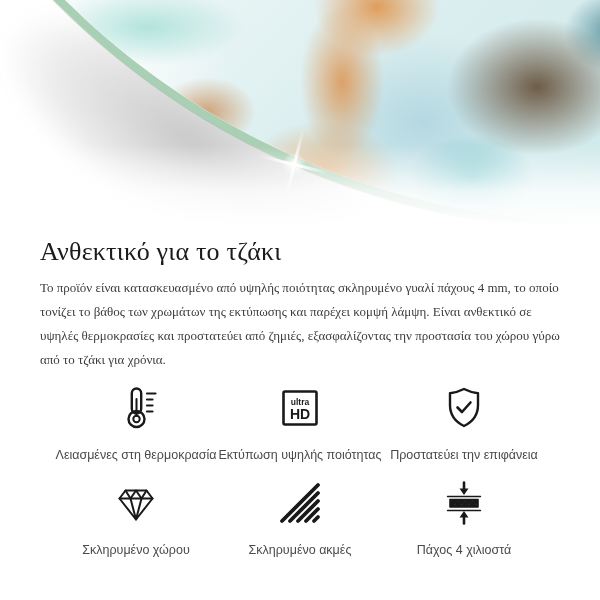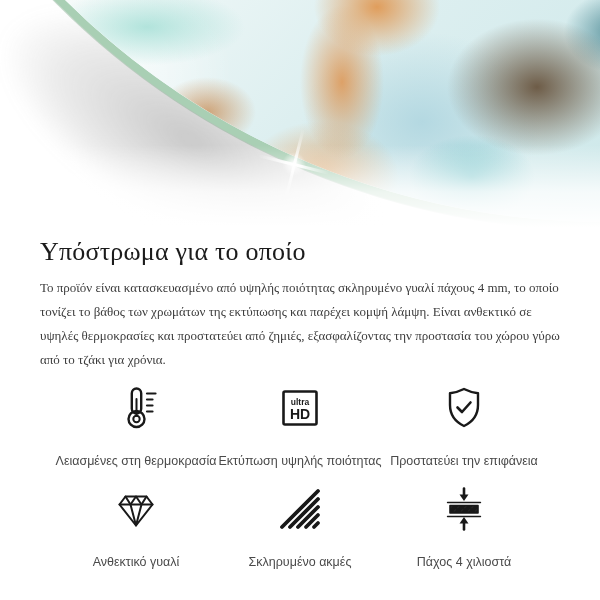--- a/index.html
+++ b/index.html
@@ -51,21 +51,21 @@
     font-family:"Liberation Serif","DejaVu Serif",serif;font-weight:400;
     font-size:26px;line-height:32px;color:#1b1b1b;letter-spacing:.2px;
     margin:2px 0 8px 0;
   }
   .description{font-size:13px;line-height:24px;color:#3d3d3d;margin:6px 0 0 0;font-family:Liberation Serif, serif;}
   
   .features{
     display:grid;grid-template-columns:1fr 1fr 1fr;row-gap:16px;
     padding:12px 14px 0 14px;text-align:center;
   }
-  .feature{display:flex;flex-direction:column;align-items:center;gap:22px;}
+  .feature{display:flex;flex-direction:column;align-items:center;gap:16px;}
   .feature .icon{width:48px;height:48px;display:block;}
   .feature svg{width:48px;height:48px;stroke:#191919;fill:none;stroke-linecap:round;stroke-linejoin:round;}
   .feature svg text{font-family:"Liberation Sans",sans-serif;fill:#191919;stroke:none;}
   .feature-label{font-size:12.5px;color:#4a4a4a;line-height:15px;}
 </style>
 </head>
 <body>
 
 <div class="hero">
   <div class="glass-shadow"></div>
@@ -74,21 +74,21 @@
   </div>
   <div class="sparkle">
     <span class="ray-h"></span>
       <span class="ray-v"></span>
       <span class="glow"></span>
   </div>
   <div class="fade-overlay"></div>
 </div>
 
 <main class="content">
-  <h1><span>Υπόστρωμα για το οποίο</span><br></h1>
+  <h1><span>Ανθεκτικό για το τζάκι</span><br></h1>
 
   <p class="description">Το προϊόν είναι κατασκευασμένο από υψηλής ποιότητας σκληρυμένο γυαλί πάχους 4 mm, το οποίο τονίζει το βάθος των χρωμάτων της εκτύπωσης και παρέχει κομψή λάμψη. Είναι ανθεκτικό σε υψηλές θερμοκρασίες και προστατεύει από ζημιές, εξασφαλίζοντας την προστασία του χώρου γύρω από το τζάκι για χρόνια.</p>
 
   <section class="features">
 
     <div class="feature">
       <span class="icon">
         <svg viewBox="0 0 48 48" stroke-width="2.4">
           <rect x="19.8" y="4.5" width="9.4" height="25" rx="4.7"></rect>
           <circle cx="24.5" cy="35" r="8"></circle>
@@ -126,21 +126,21 @@
 
     <div class="feature">
       <span class="icon">
         <svg viewBox="0 0 48 48" stroke-width="2">
           <path d="M13.5 11.5 H34.5 L40.5 19.5 L24 40.5 L7.5 19.5 Z"></path>
           <path d="M7.5 19.5 H40.5"></path>
           <path d="M13.5 11.5 L18.5 19.5 L24 40.5 L29.5 19.5 L34.5 11.5"></path>
           <path d="M24 11.5 L18.5 19.5 M24 11.5 L29.5 19.5"></path>
         </svg>
       </span>
-      <span class="feature-label">Ανθεκτικό γυαλί</span>
+      <span class="feature-label">Σκληρυμένο χώρου</span>
     </div>
 
     <div class="feature">
       <span class="icon">
         <svg viewBox="0 0 48 48" stroke-width="3.8" stroke-linecap="butt">
           <line x1="6" y1="42" x2="42" y2="6"></line>
           <line x1="14" y1="42" x2="42" y2="14"></line>
           <line x1="22" y1="42" x2="42" y2="22"></line>
           <line x1="30" y1="42" x2="42" y2="30"></line>
           <line x1="38" y1="42" x2="42" y2="38"></line>

